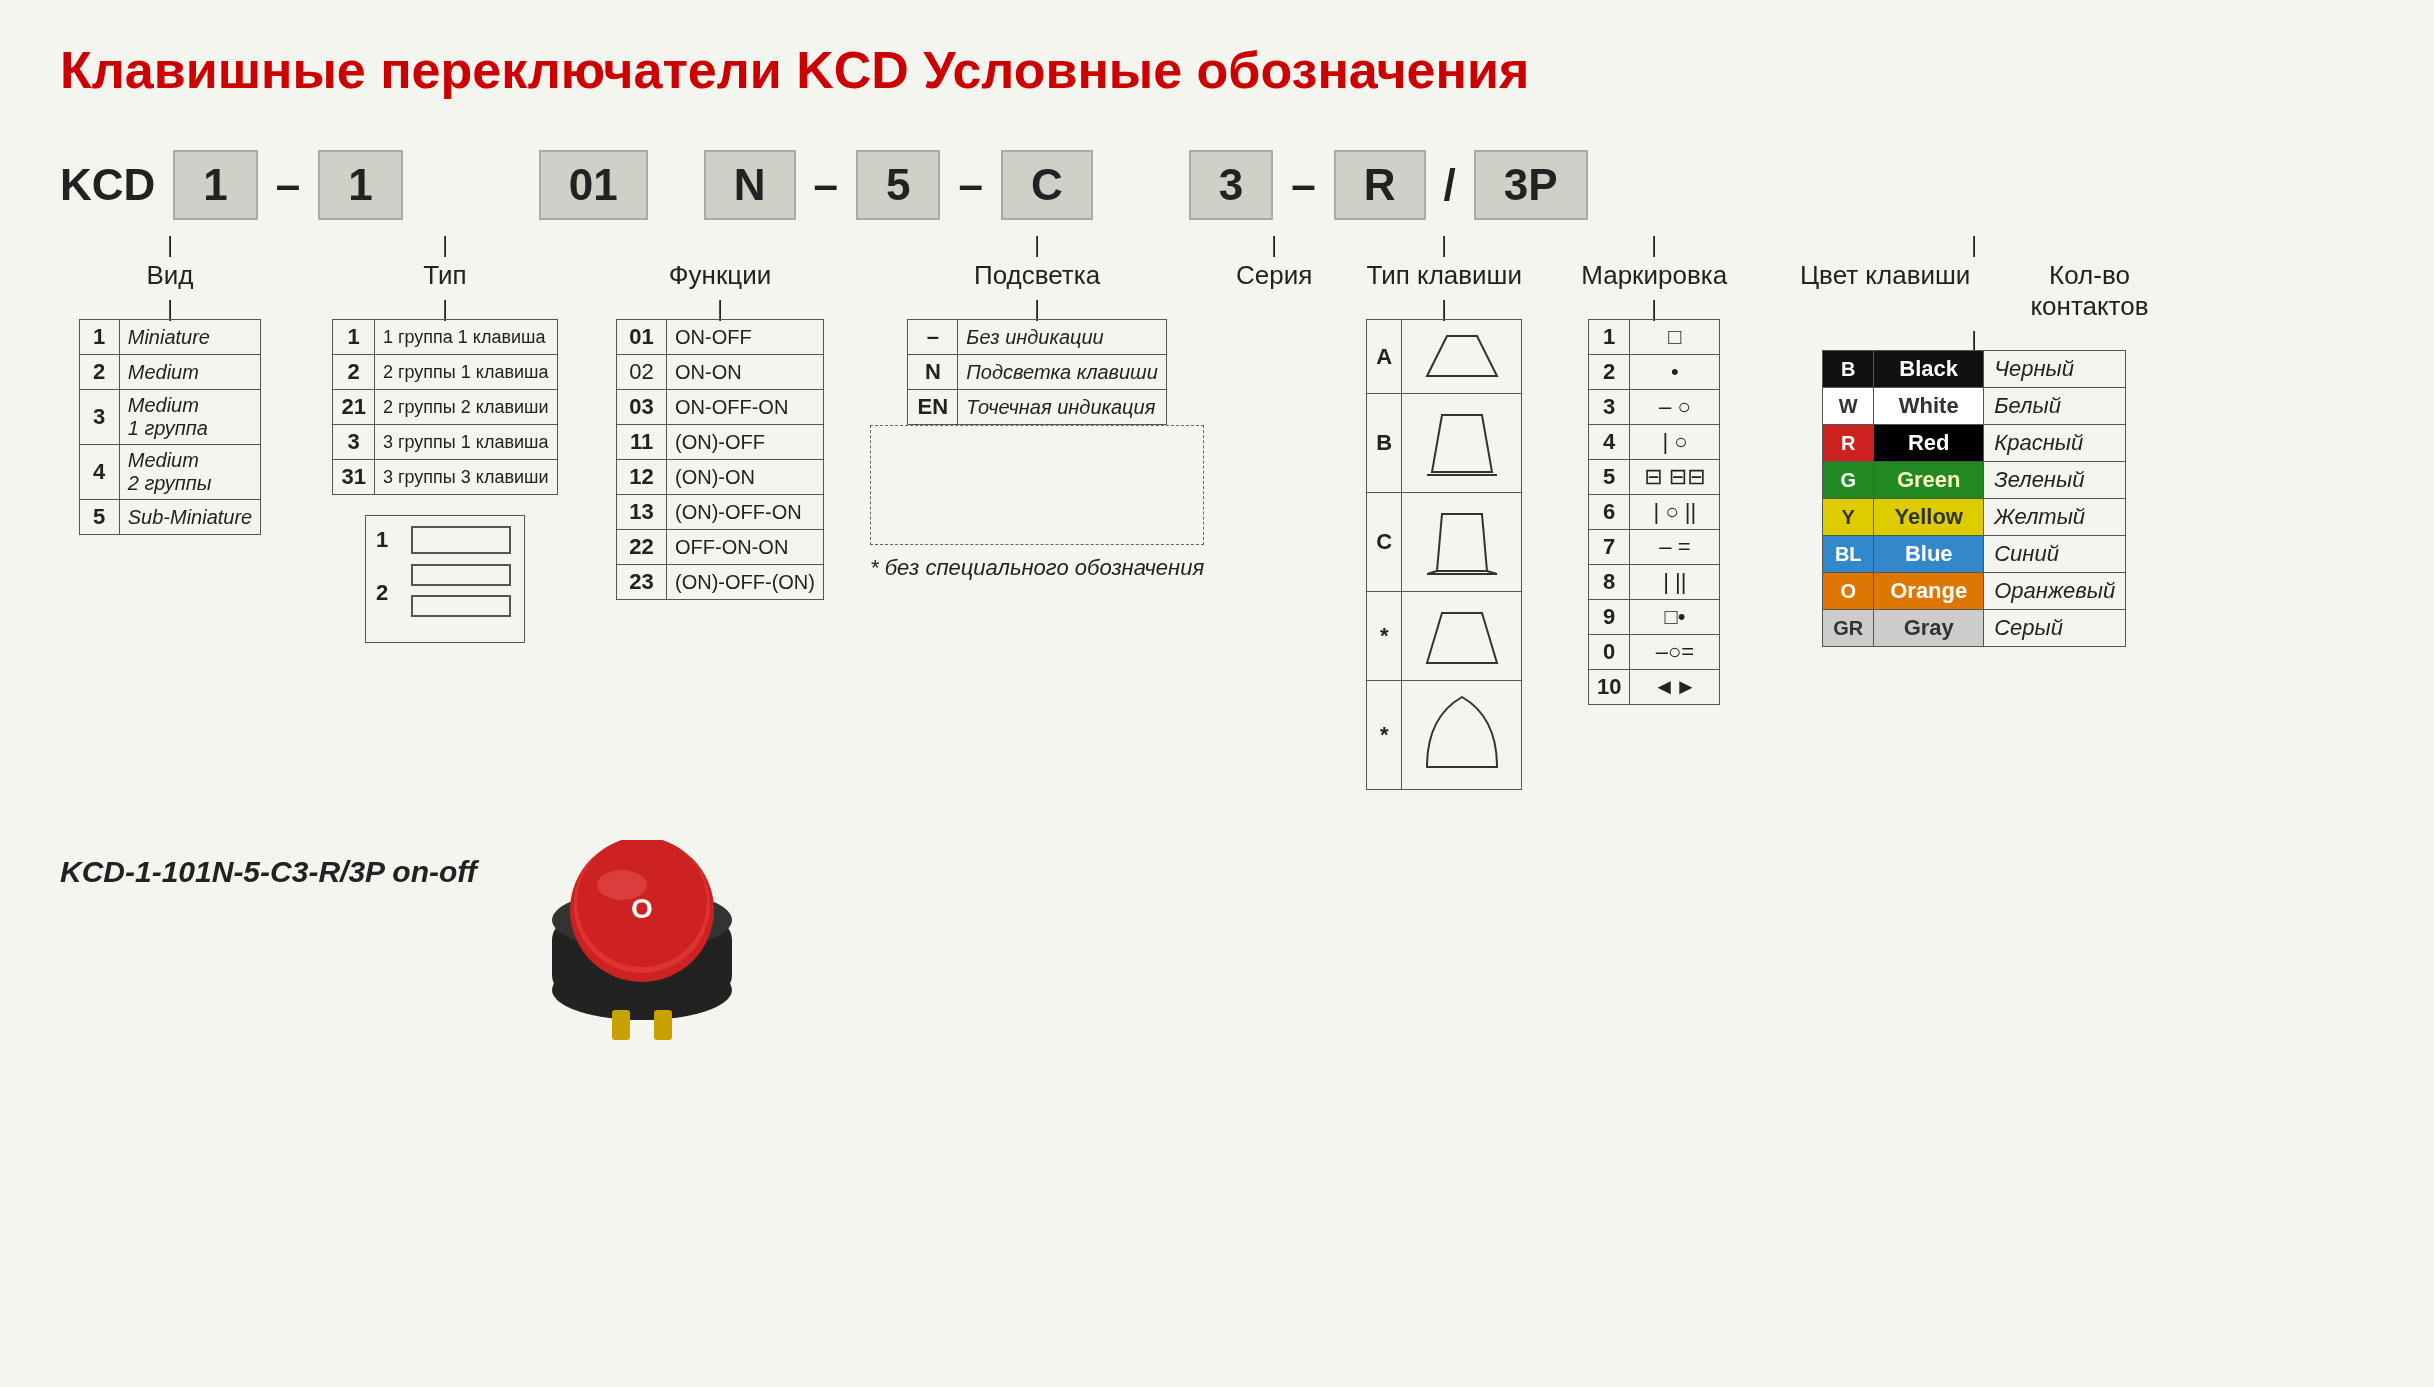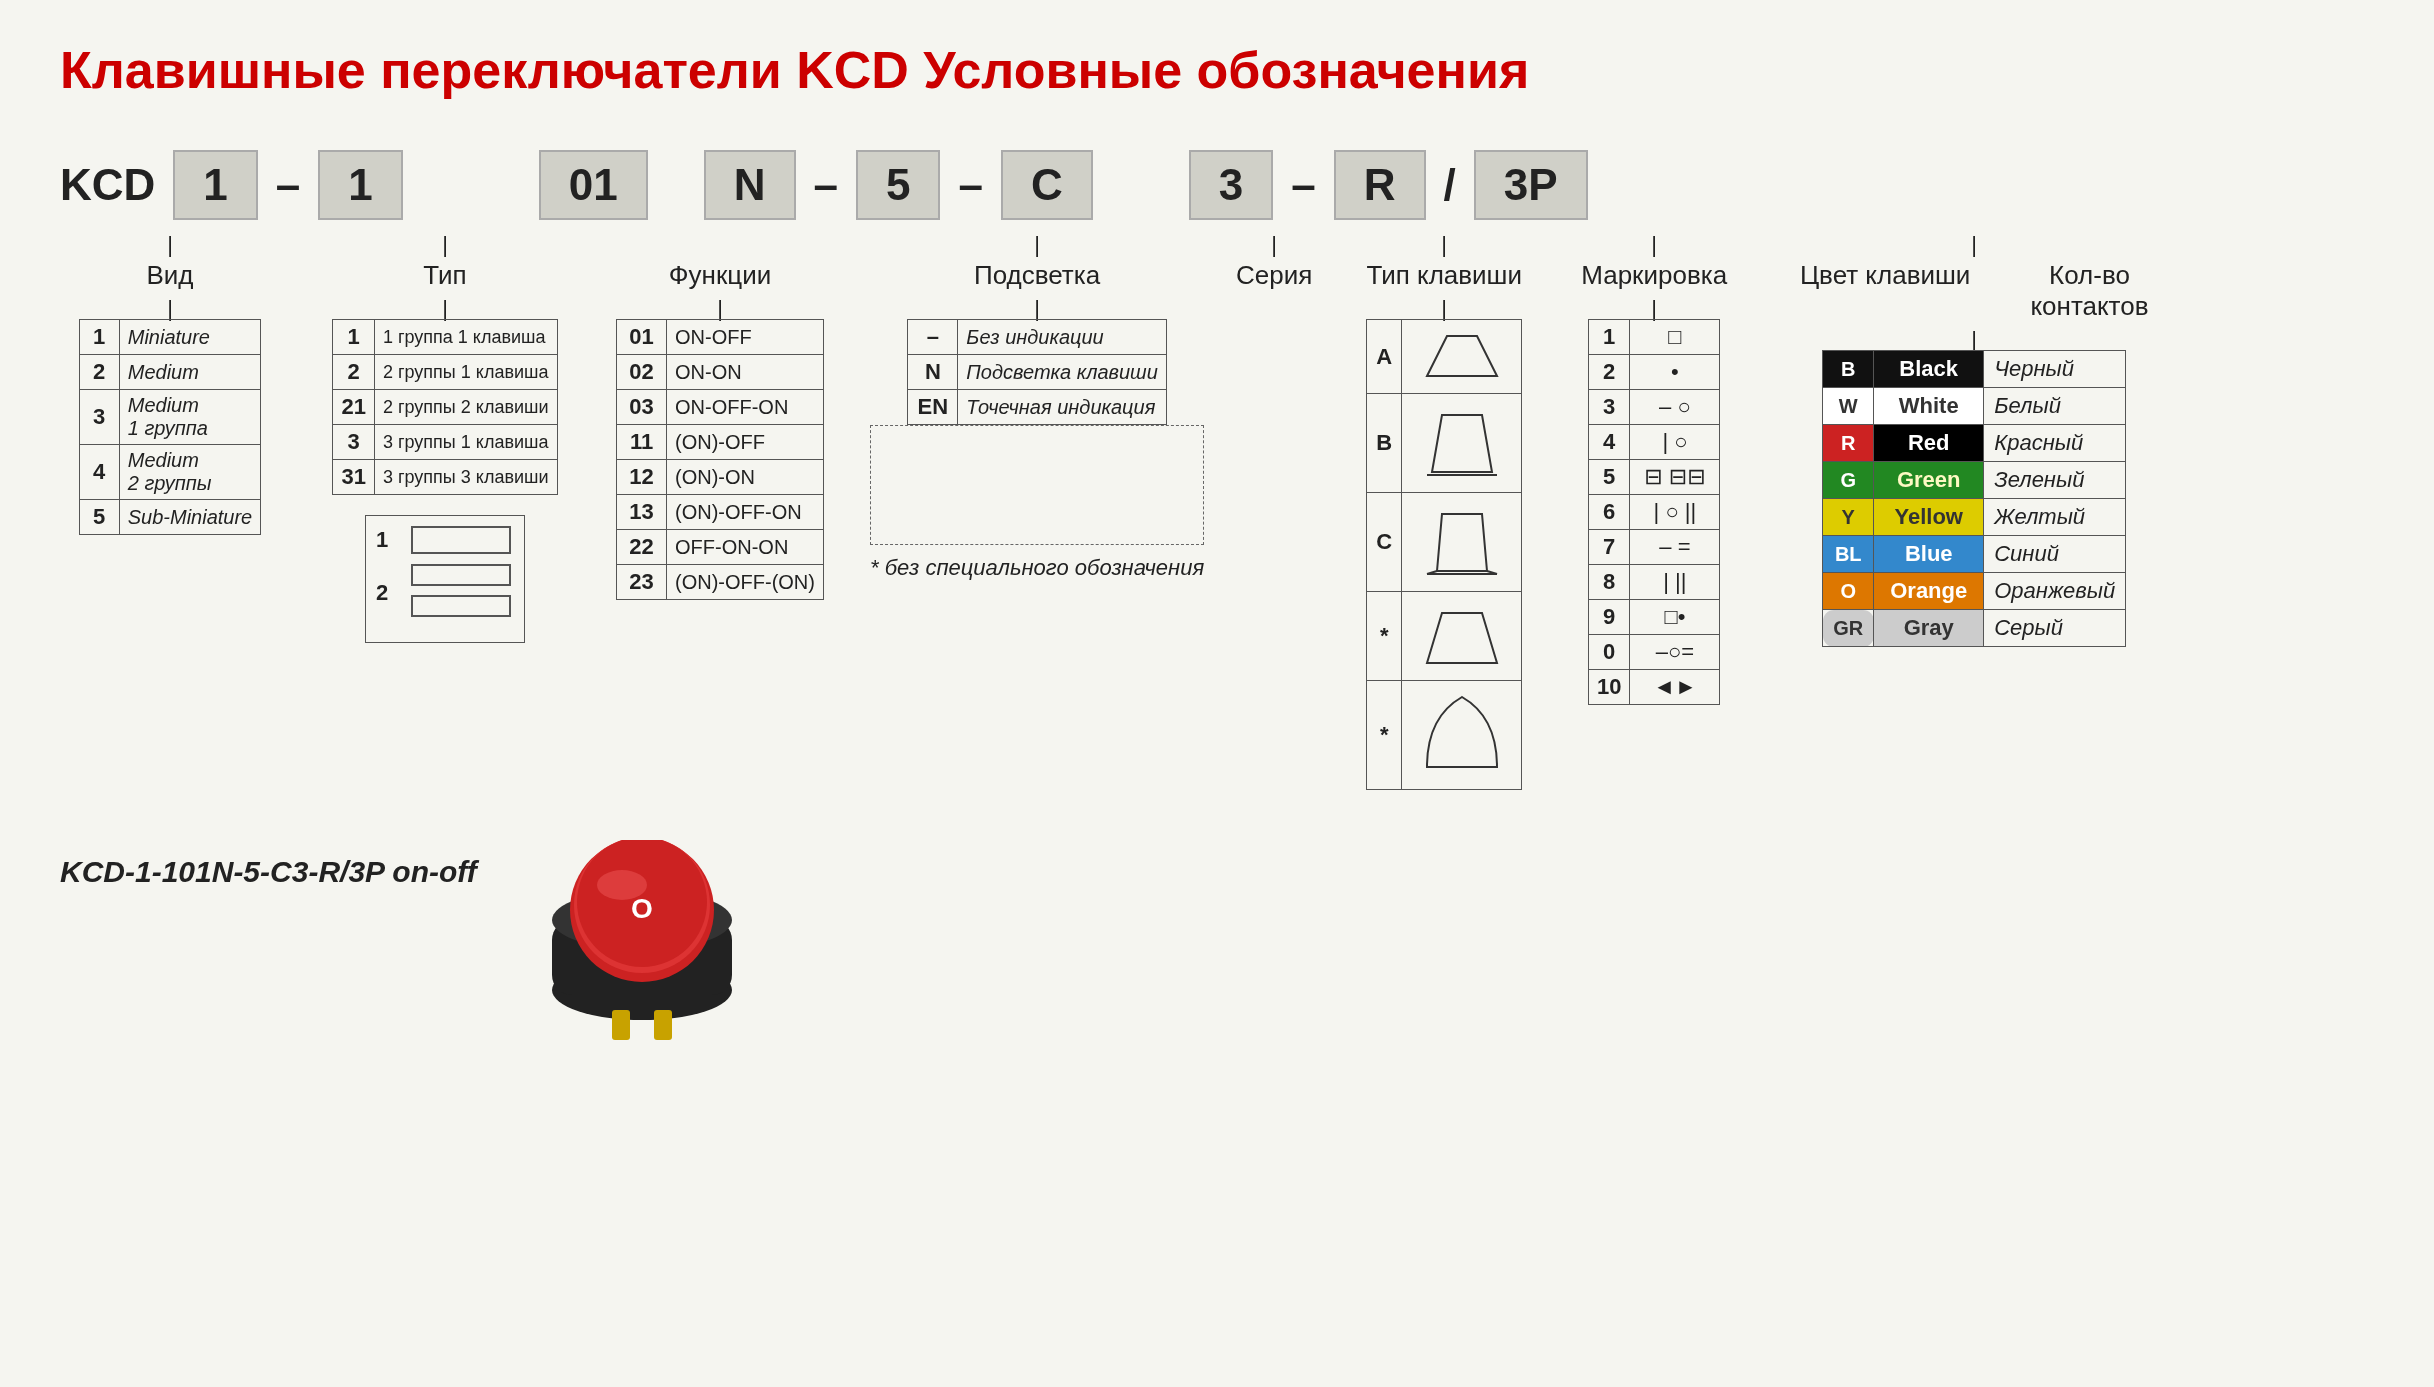--- a/index.html
+++ b/index.html
@@ -302,21 +302,21 @@
     <div style="height:30px;"></div>
     <div style="font-size:26px;margin-bottom:8px;">Функции</div>
     <div style="height:20px;display:flex;align-items:center;justify-content:center;font-size:22px;">|</div>
     <table class="func-table">
       <tbody id="func-tbody">
           <tr>
             <td style="width:50px;text-align:center;font-weight:bold;">01</td>
     <td style="font-size:20px;">ON-OFF</td>
           </tr>
           <tr>
-            <td style="width:50px;text-align:center;font-weight:bold;">02</td>
+            <td style="width:50px;text-align:center;font-weight:normal;">02</td>
     <td style="font-size:20px;">ON-ON</td>
           </tr>
           <tr>
             <td style="width:50px;text-align:center;font-weight:bold;">03</td>
     <td style="font-size:20px;">ON-OFF-ON</td>
           </tr>
           <tr>
             <td style="width:50px;text-align:center;font-weight:bold;">11</td>
     <td style="font-size:20px;">(ON)-OFF</td>
           </tr>
@@ -515,21 +515,21 @@
             <td style="background:#3388cc;color:#ffffff;width:45px;text-align:center;font-weight:bold;font-size:20px;">BL</td>
     <td style="background:#3388cc;color:#ffffff;width:110px;text-align:center;font-weight:bold;">Blue</td>
     <td style="font-style:italic;font-size:22px;width:130px;">Синий</td>
           </tr>
           <tr>
             <td style="background:#dd7700;color:#ffffff;width:45px;text-align:center;font-weight:bold;font-size:20px;">O</td>
     <td style="background:#dd7700;color:#ffffff;width:110px;text-align:center;font-weight:bold;">Orange</td>
     <td style="font-style:italic;font-size:22px;width:130px;">Оранжевый</td>
           </tr>
           <tr>
-            <td style="background:#cccccc;color:#333333;width:45px;text-align:center;font-weight:bold;font-size:20px;border-radius:11px;">GR</td>
+            <td style="background:#cccccc;color:#333333;width:45px;text-align:center;font-weight:bold;font-size:20px;">GR</td>
     <td style="background:#cccccc;color:#333333;width:110px;text-align:center;font-weight:bold;">Gray</td>
     <td style="font-style:italic;font-size:22px;width:130px;">Серый</td>
           </tr>
         </tbody>
     </table>
   </div>
 </div>
 
 <div class="bottom-section">
   <div>

